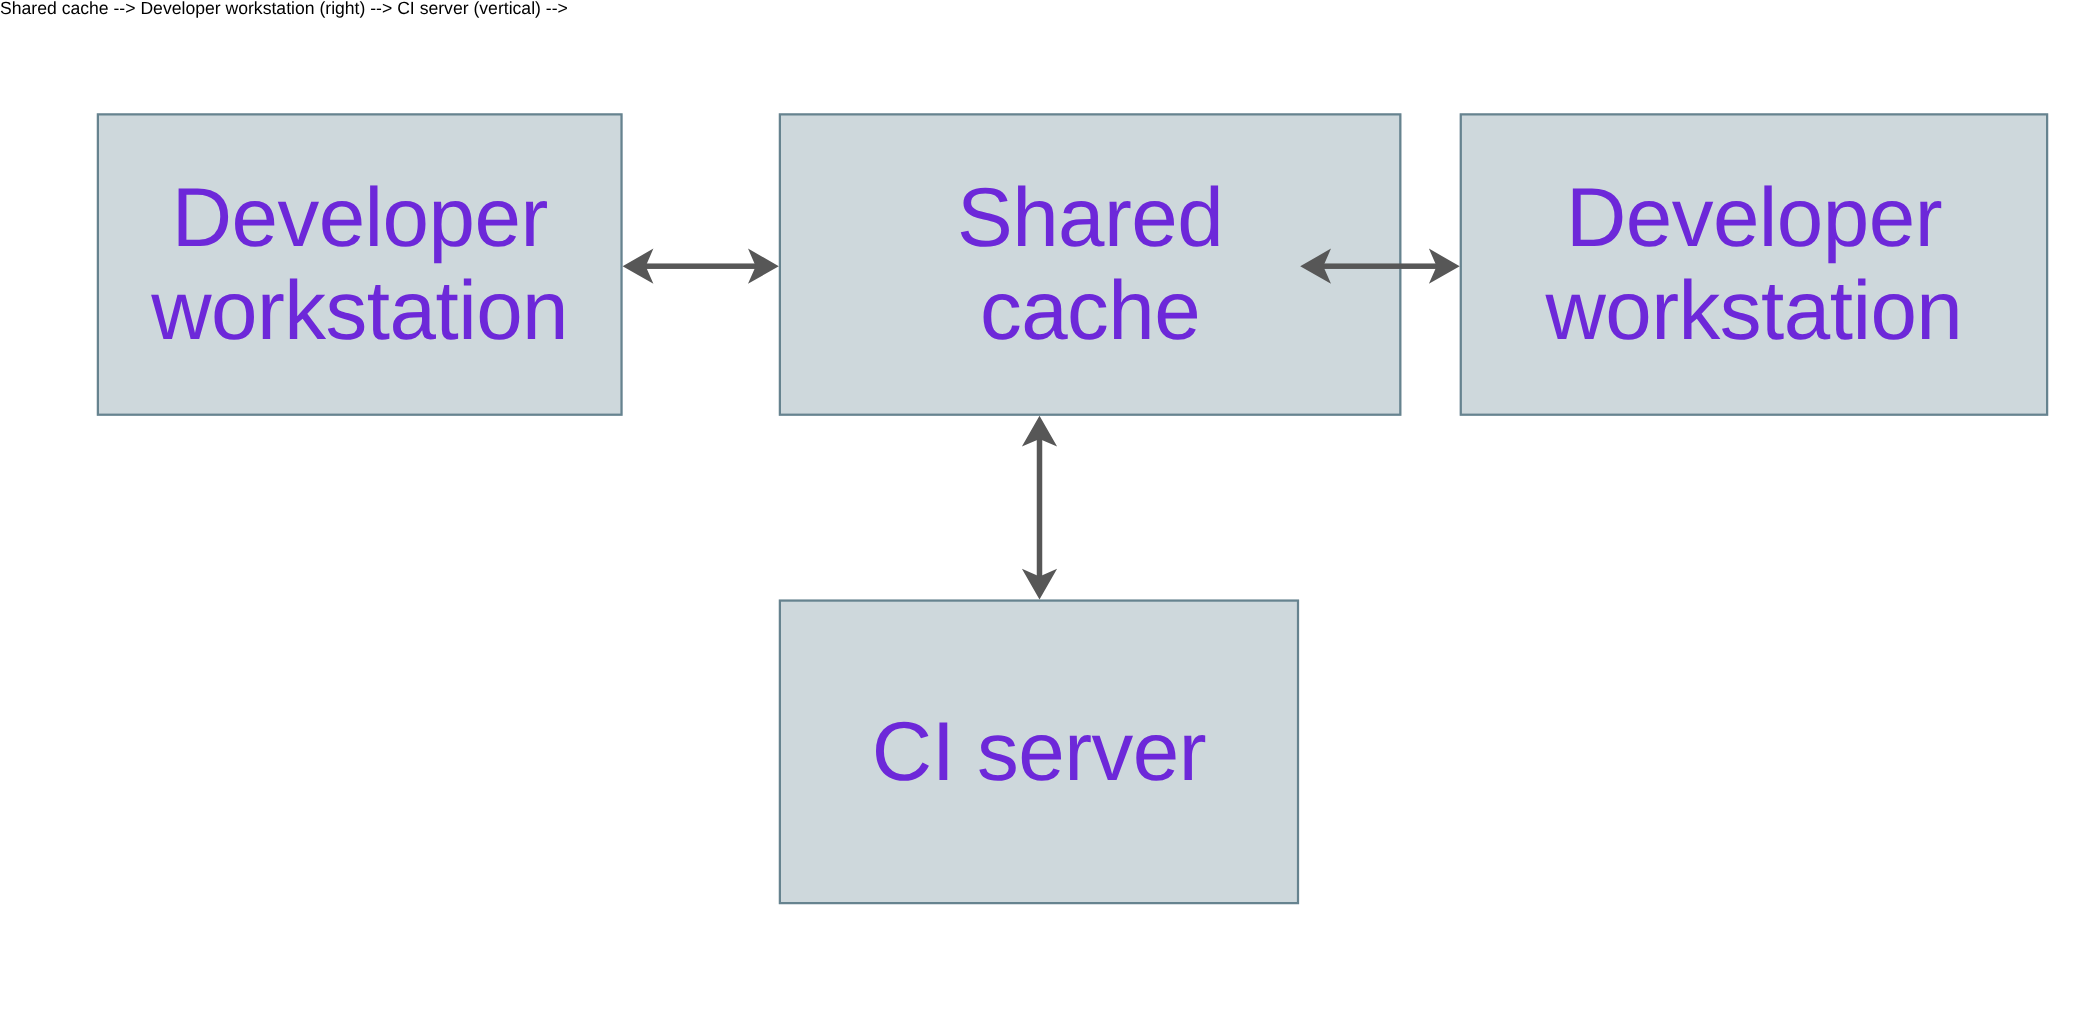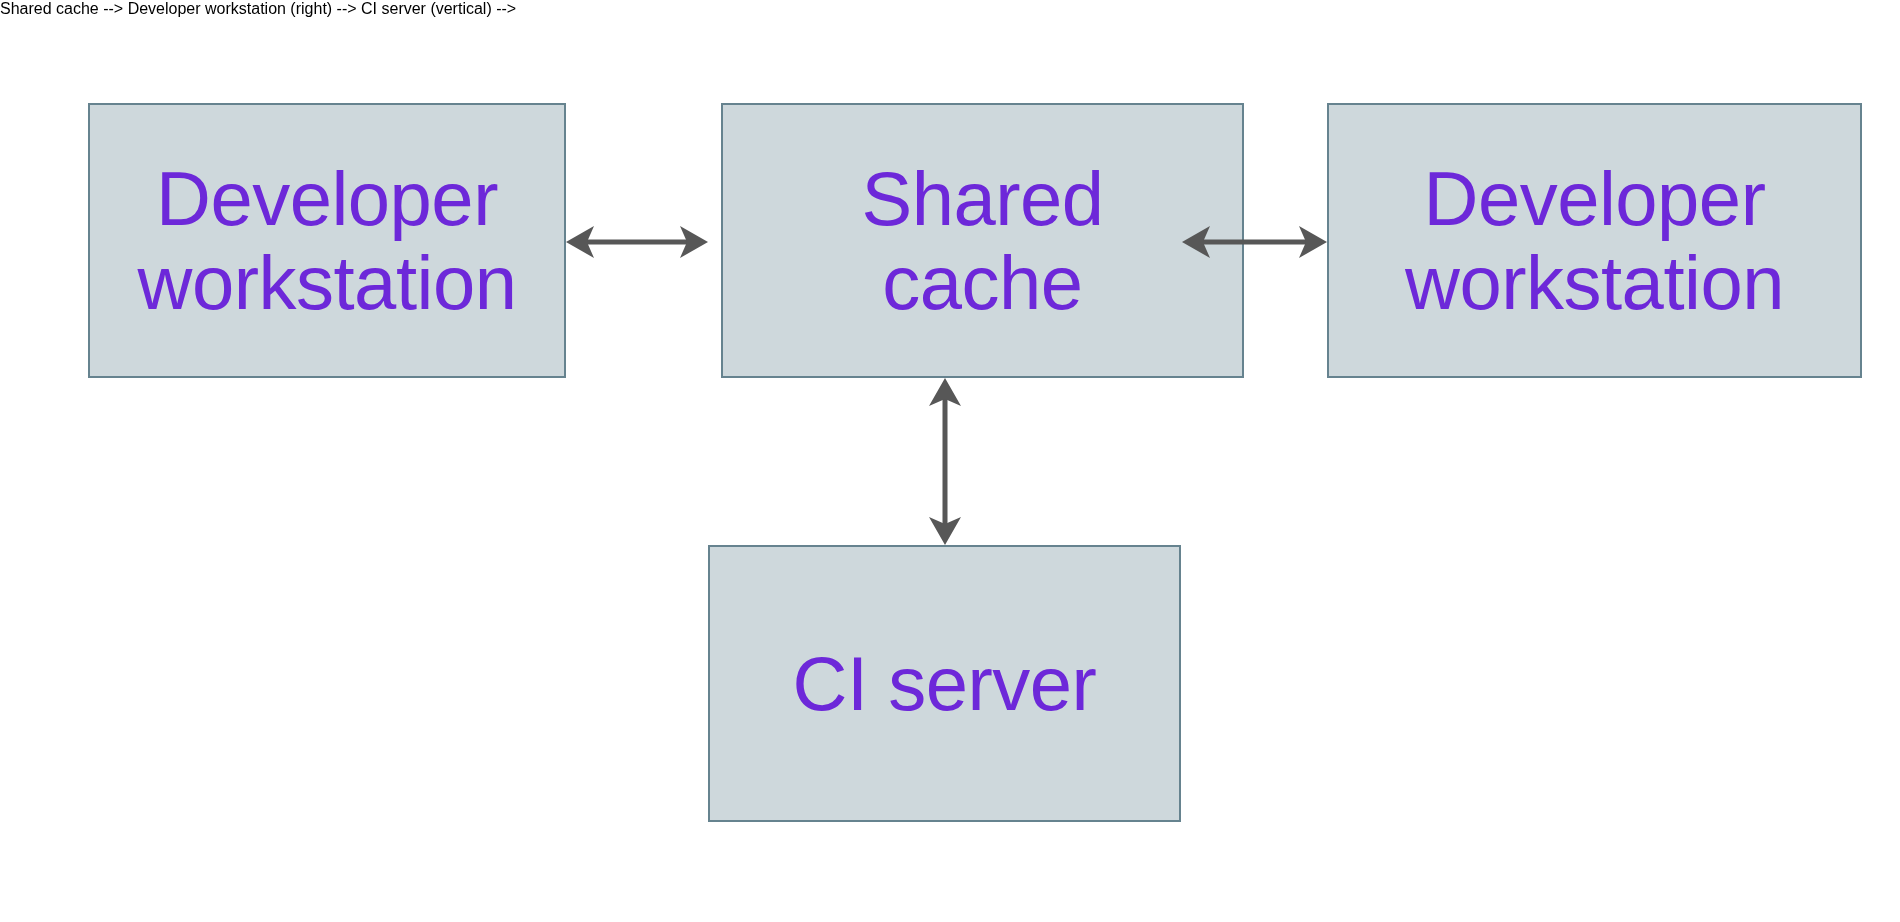--- a/index.html
+++ b/index.html
@@ -33,21 +33,21 @@
     font-family: "Liberation Sans", sans-serif;
     font-size: 76px;
     line-height: 84px;
     font-weight: 400;
     letter-spacing: -0.5px;
     white-space: pre-line;
     padding: 0 8px;
   }
   
   #node-dev-left    { left: 88px;   top: 103px; width: 478px; height: 275px; }
-  #node-shared      { left: 708px;  top: 103px; width: 523px; height: 275px; margin-left: 13px; }
+  #node-shared      { left: 708px;  top: 103px; width: 566px; height: 275px; }
   #node-dev-right   { left: 1327px; top: 103px; width: 535px; height: 275px; }
   #node-ci          { left: 708px;  top: 545px; width: 473px; height: 277px; text-align: right; }
 
   
   .connector {
     position: absolute;
     overflow: visible;
   }
   #edge-left-shared   { left: 560px;  top: 212px; width: 154px; height: 60px; }
   #edge-shared-right  { left: 1176px; top: 212px; width: 157px; height: 60px; }

